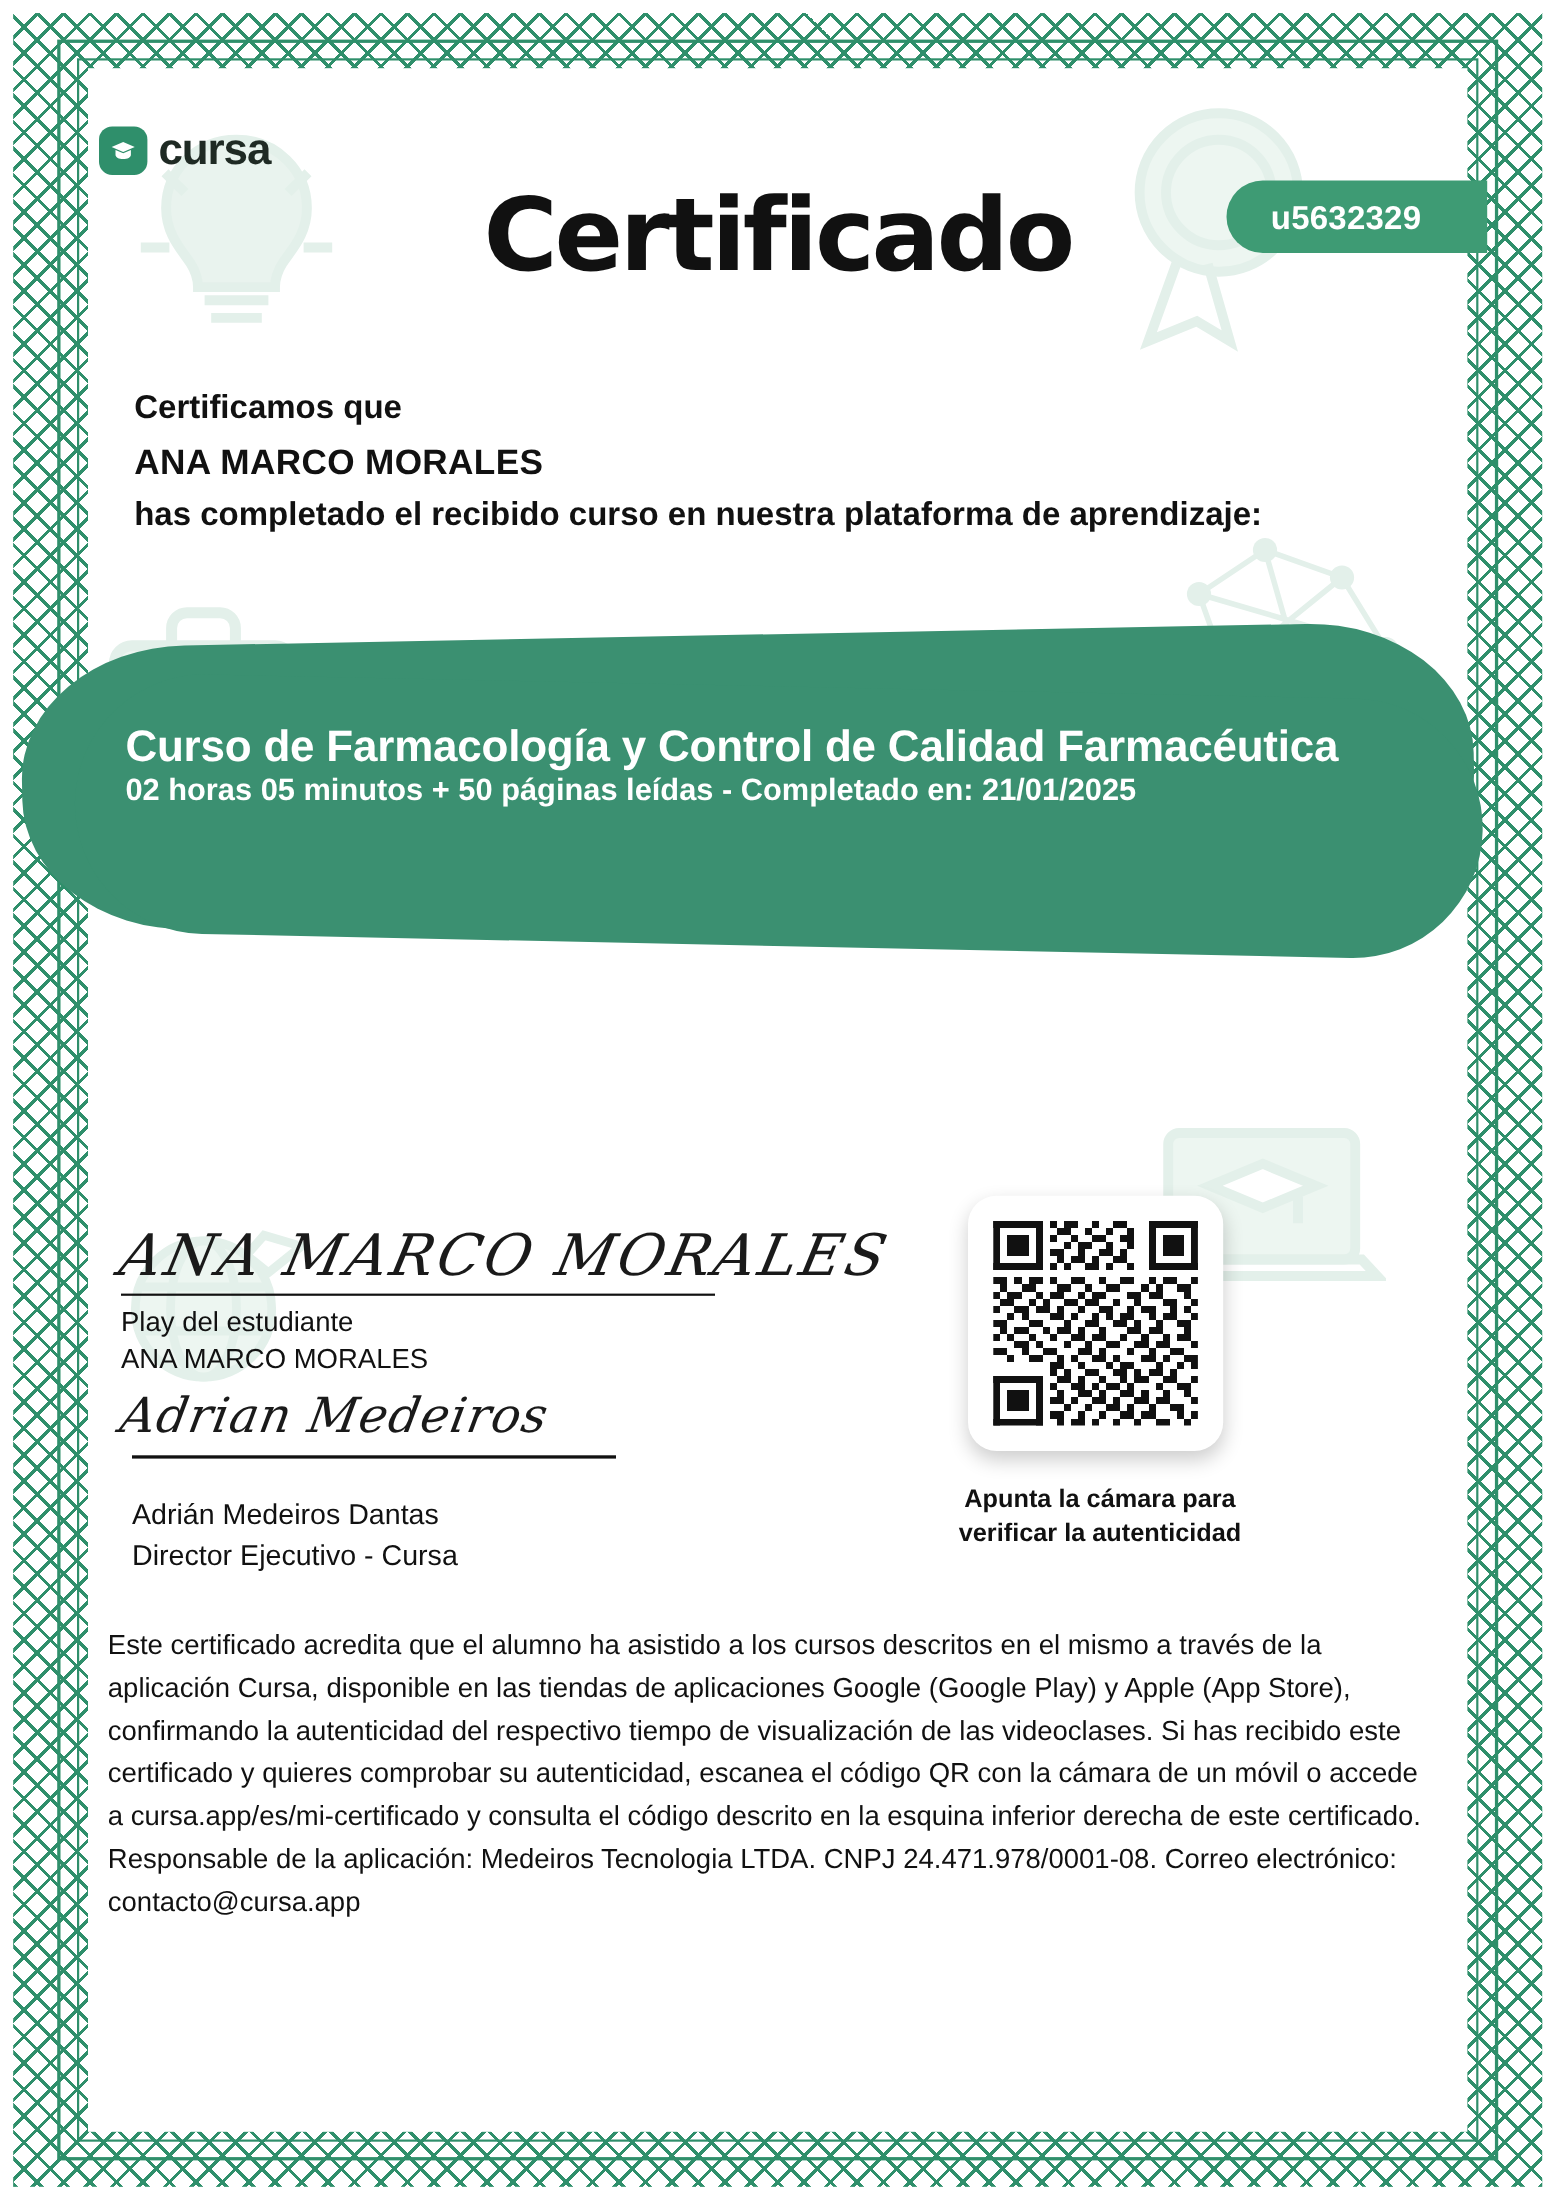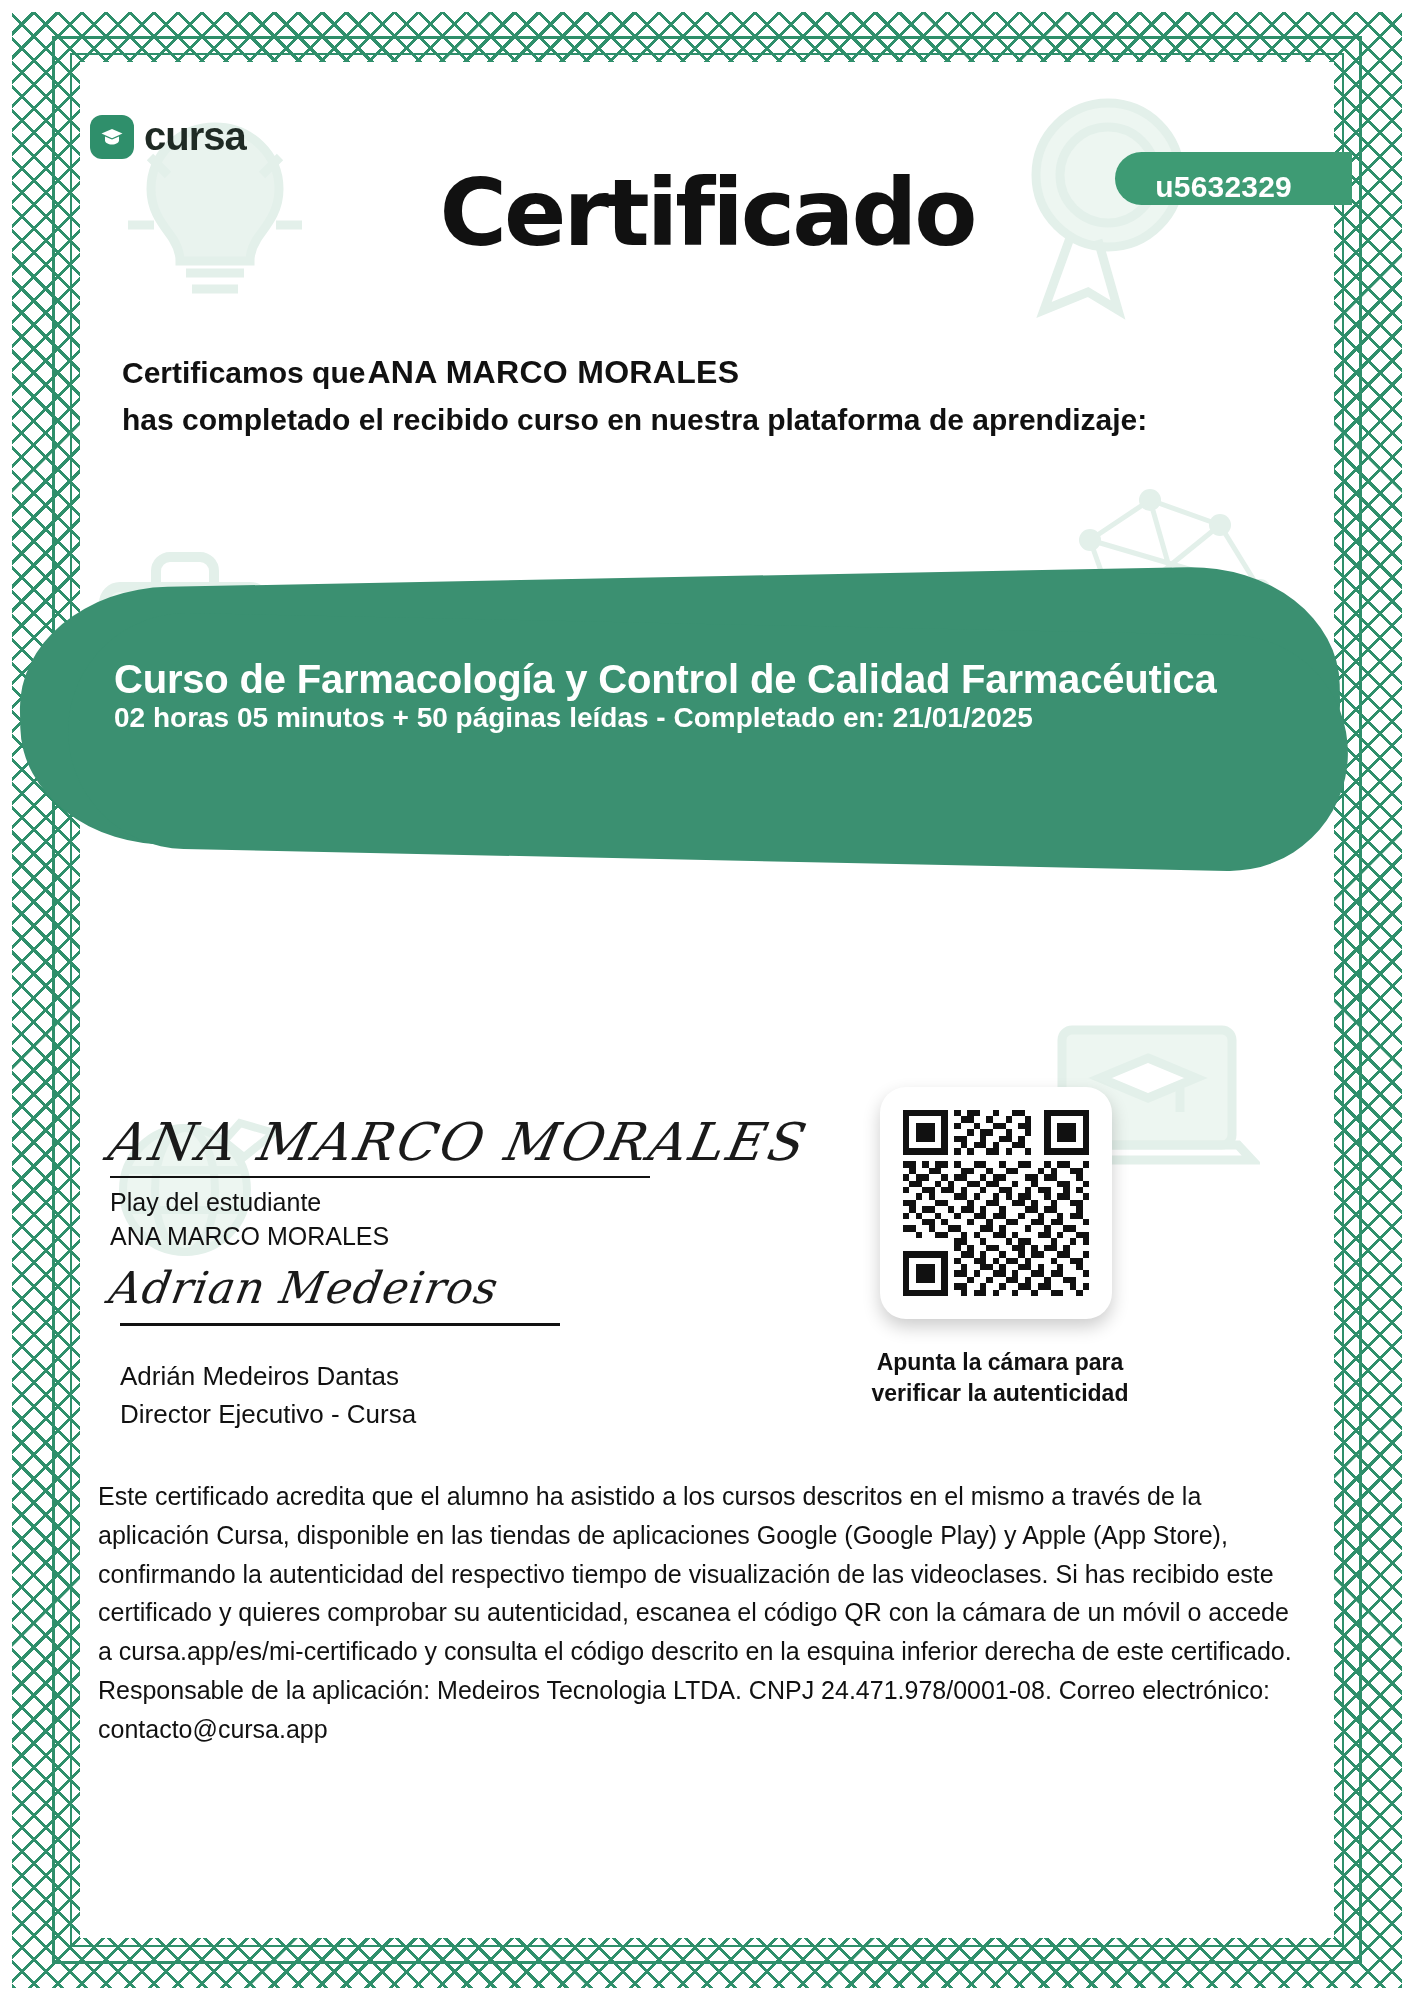--- a/index.html
+++ b/index.html
@@ -88,42 +88,43 @@
     font-size: 92px;
     line-height: 1.08;
     font-weight: 700;
     letter-spacing: -3px;
     color: #111111;
     font-family: "DejaVu Sans", sans-serif;
   }
 
   .code-badge {
     position: absolute;
-    right: -28px; top: 80px;
+    right: -28px; top: 92px;
     background: #3e9b74;
     color: #ffffff;
     font-size: 30px;
     font-weight: 600;
-    padding: 18px 60px 1px 40px;
+    padding: 18px 60px 14px 40px;
     border-radius: 36px 0 0 36px;
     letter-spacing: 0.2px;
   }
 
   .cert-lines {
     position: absolute;
     left: 32px; top: 282px;
     width: 1180px;
   }
   .cert-line-1 {
     font-size: 30px;
     font-weight: 700;
     color: #111;
     display: flex;
-    align-items: center;
-    gap: 2px;
+    align-items: flex-start;
+    gap: 14px;
+    flex-direction: column;
   }
   .cert-student {
     font-size: 32px;
     font-weight: 700;
     color: #111;
     letter-spacing: 0.3px;
   }
   .cert-line-2 {
     margin-top: 12px;
     font-size: 30px;

